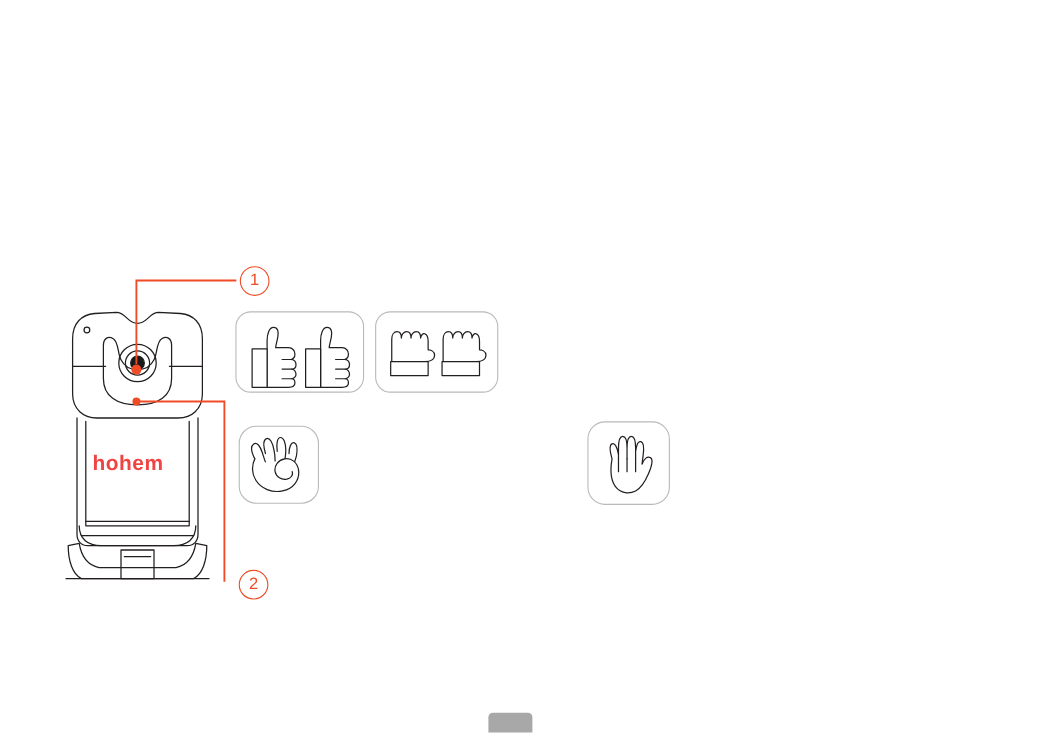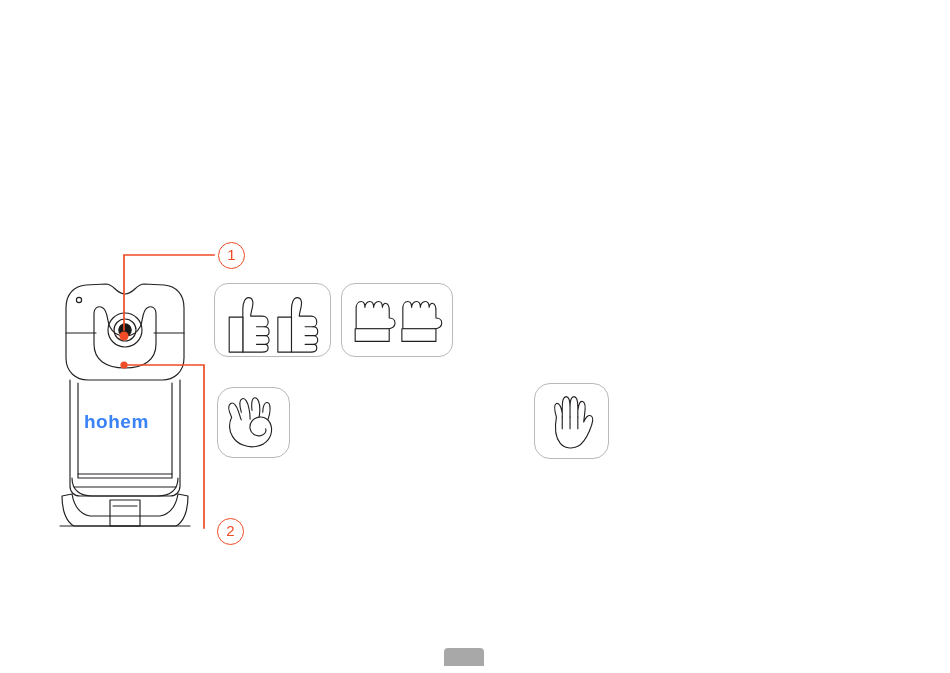--- a/index.html
+++ b/index.html
@@ -77,21 +77,21 @@
   }
 
   .logo-text {
     position: absolute;
     left: 84px;
     top: 411px;
     font-family: "Liberation Sans", sans-serif;
     font-size: 19px;
     font-weight: 700;
     letter-spacing: 0.5px;
-    color: #3b82f6;
+    color: #ef4444;
   }
 </style>
 </head>
 <body>
 
 <div id="page">
 
   <div class="abs" id="device-illustration">
     <svg viewBox="0 0 150 260" width="150" height="260">
       <g fill="none" stroke="#231f20" stroke-width="1.15" stroke-linejoin="round" stroke-linecap="round">

